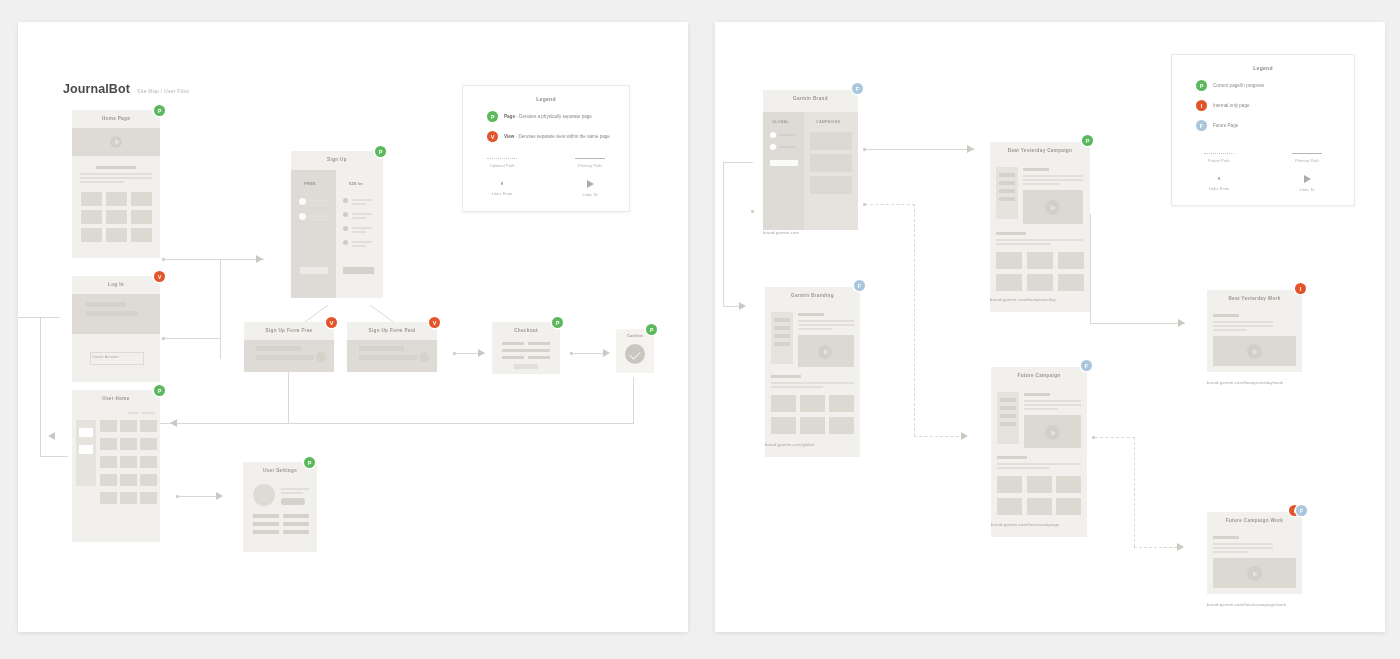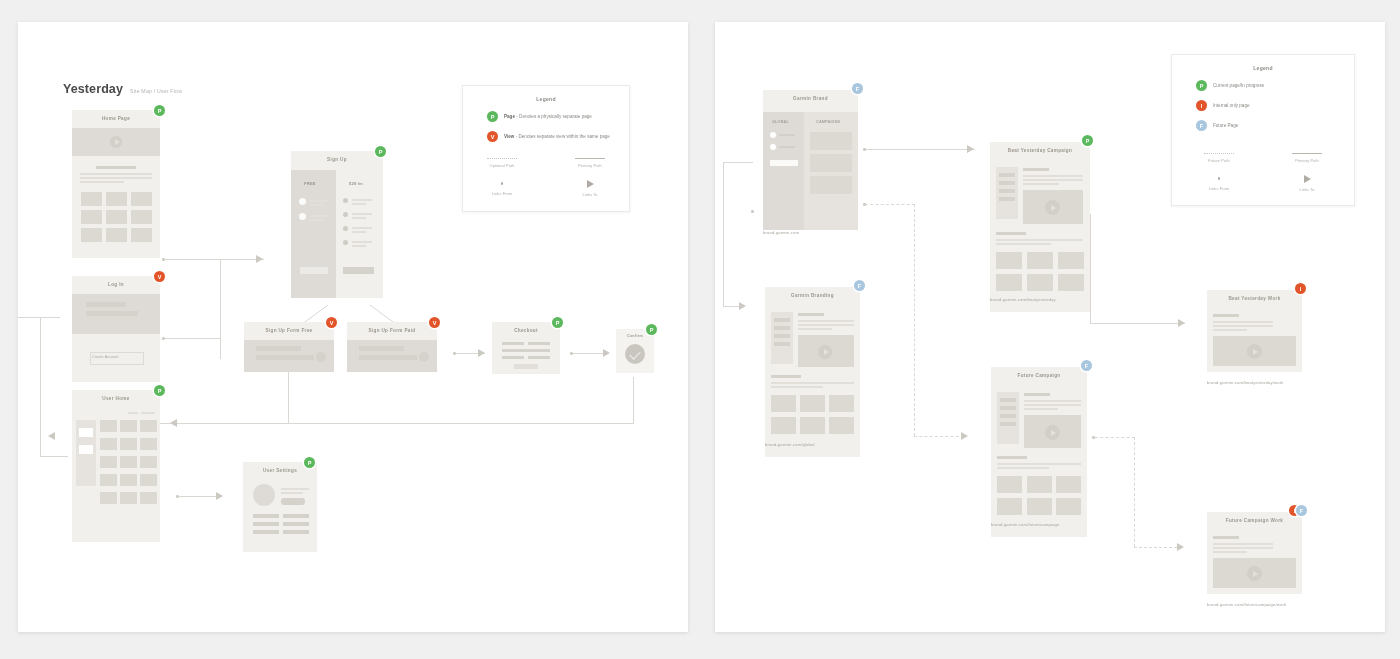--- a/index.html
+++ b/index.html
@@ -102,21 +102,21 @@
     content:"";position:absolute;left:7px;top:5px;width:5px;height:9px;
     border:solid #f3f1ee;border-width:0 1.6px 1.6px 0;transform:rotate(45deg);
   }
 </style>
 </head>
 <body>
 
 <div class="panel" id="panel-left">
 
   <div class="brand">
-    <span class="brand-name">Yesterday</span>
+    <span class="brand-name">JournalBot</span>
     <span class="brand-sub">Site Map / User Flow</span>
   </div>
 
   <div class="legend" style="left:444px;top:63px;width:166px;height:125px;">
     <div class="legend-title">Legend</div>
 
     <div class="legend-row">
       <span class="legend-dot badge-p">P</span>
       <span class="legend-text">
         <b>Page</b>

